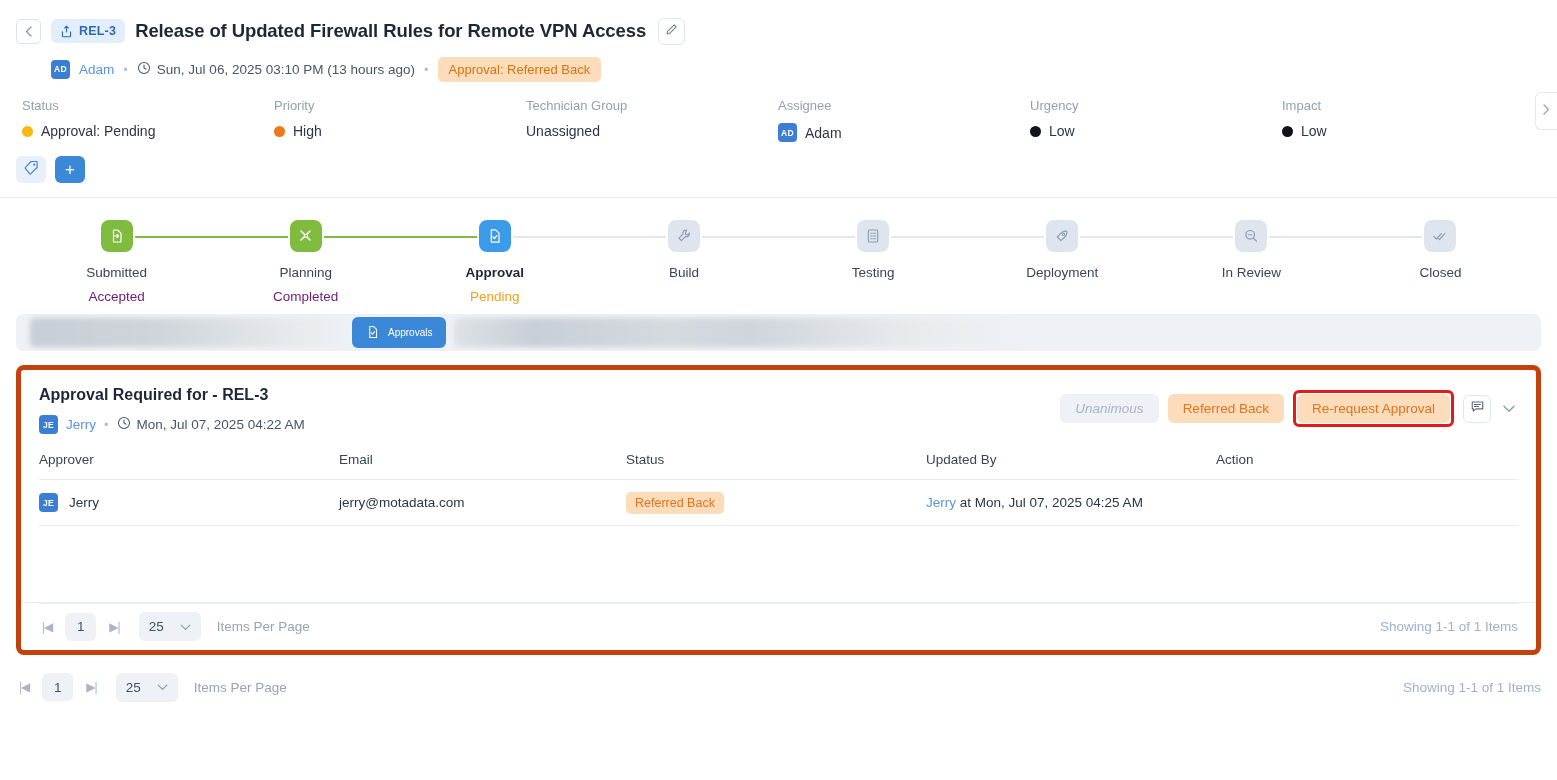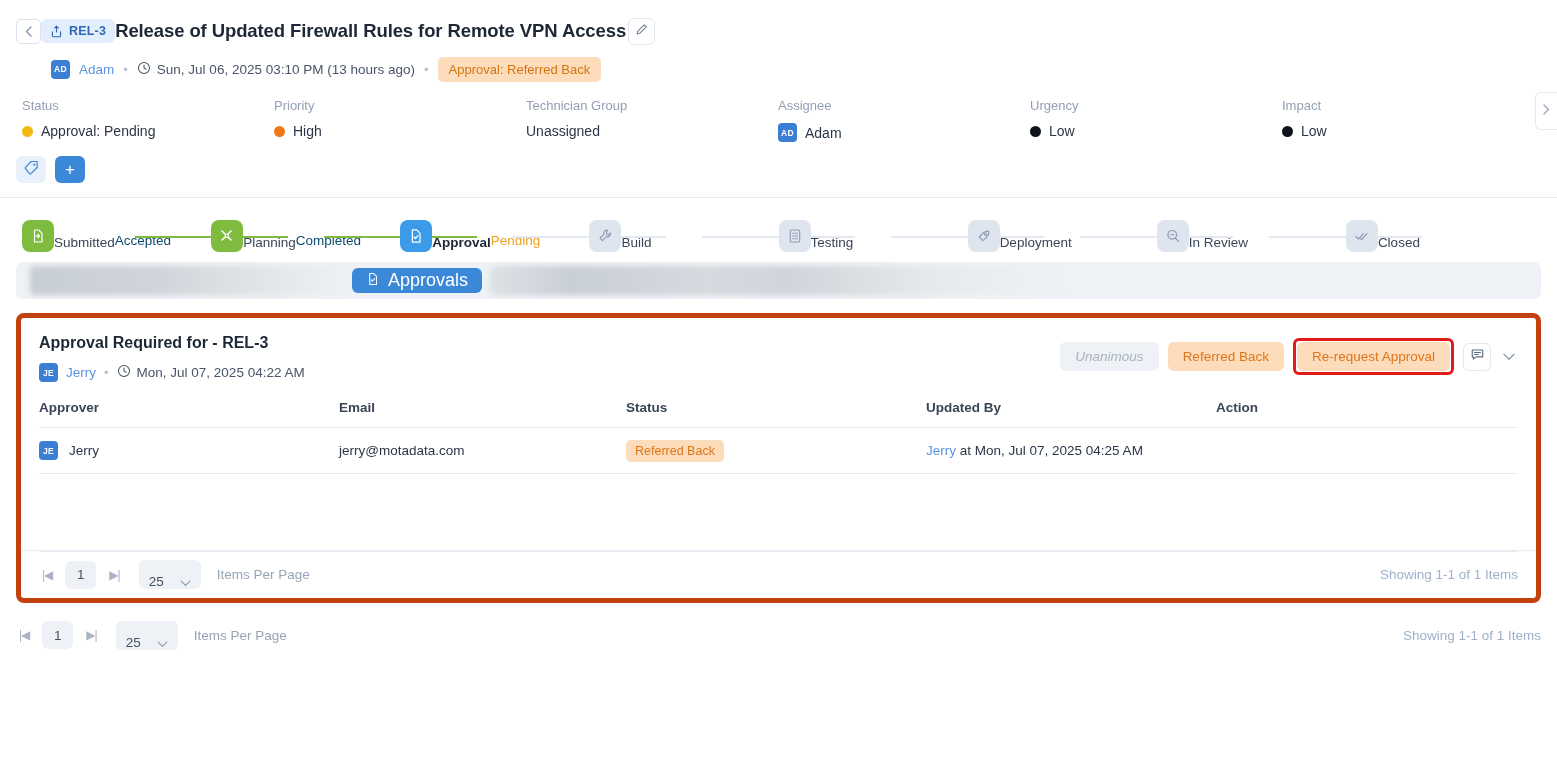--- a/index.html
+++ b/index.html
@@ -7,21 +7,21 @@
     width: 1557px; height: 780px;
     background: #ffffff;
     font-family: "Liberation Sans", sans-serif;
     color: #2b3648;
     overflow: hidden;
   }
   .app { position: relative; width: 1557px; height: 780px; background:#fff; }
 
   
   .hdr { padding: 14px 16px 0 16px; }
-  .hdr-row1 { display: flex; align-items: center; height: 34px; }
+  .hdr-row1 { display: flex; align-items: center; gap: 10px; height: 34px; }
   .back-btn {
     width: 25px; height: 25px; border: 1px solid #dde3ec; border-radius: 5px;
     background: #fff; display: flex; align-items: center; justify-content: center;
     color: #8a97ab; font-size: 11px; cursor: pointer;
   }
   .idchip {
     display: flex; align-items: center; gap: 6px;
     background: #e3eefc; border-radius: 6px; padding: 5px 9px;
     color: #2f69b3; font-size: 12.5px; font-weight: 700; letter-spacing: .2px;
     cursor: pointer;
@@ -72,59 +72,59 @@
   }
   .plus-btn {
     width: 30px; height: 27px; border-radius: 6px; background: #3b88d8;
     color: #fff; font-size: 17px; line-height: 1; display: flex;
     align-items: center; justify-content: center; cursor: pointer;
   }
   .hr { height: 1px; background: #e8ecf2; width: 100%; }
 
   
   .stepper { display: flex; padding: 22px 22px 10px 22px; }
-  .step { flex: 1; position: relative; display: flex; flex-direction: row; align-items: center; }
+  .step { flex: 1; position: relative; display: flex; flex-direction: column; align-items: center; }
   .step .line-l, .step .line-r {
     position: absolute; top: 16px; height: 2px; background: #e3e8f0;
   }
   .step .line-l { left: 0; right: 50%; margin-right: 18px; }
   .step .line-r { right: 0; left: 50%; margin-left: 18px; }
   .step.done .line-l, .step.done .line-r { background: #7fbb3f; }
   .step.active .line-l { background: #7fbb3f; }
   .sicon {
     width: 32px; height: 32px; border-radius: 8px; position: relative; z-index: 2;
     display: flex; align-items: center; justify-content: center;
     background: #dfe5ee; color: #8d9cb2;
   }
   .step.done .sicon { background: #7fbb3f; color: #fff; }
   .step.active .sicon { background: #3b9be8; color: #fff; }
   .slabel { font-size: 13.5px; margin-top: 13px; color: #3a4557; }
   .step.active .slabel { font-weight: 700; color: #1d2736; }
-  .sstatus { font-size: 13.5px; margin-top: 9px; color: #0c4a6e; }
+  .sstatus { font-size: 13.5px; margin-top: 9px; color: #701a75; }
   .step.active .sstatus { color: #f0a21c; }
 
   
   .tabs-wrap { padding: 0 16px; }
   .tabs {
     background: #eef1f5; border-radius: 7px; height: 37px;
     display: flex; align-items: center; position: relative; overflow: hidden;
   }
   .tab-blur {
     height: 29px; border-radius: 5px;
     background: linear-gradient(90deg,#c9cfd6 0%, #d4dade 28%, #dfe4e8 55%, #eceff2 85%, #eef1f5 100%);
     filter: blur(2.5px);
   }
   .tab-blur.left { width: 322px; margin-left: 14px;
     background: linear-gradient(90deg,#c8ced5 0%, #cfd5da 40%, #e3e7ea 75%, #eef1f5 100%); }
   .tab-blur.right { width: 570px; margin-left: 8px;
     background: linear-gradient(90deg,#dde2e6 0%, #c9cfd6 14%, #d4dade 38%, #cfd5db 52%, #e8ebee 80%, #eef1f5 100%); }
   .tab-active {
-    background: #3b88d8; color: #fff; height: 25px; border-radius: 6px;
+    background: #3b88d8; color: #fff; height: 31px; border-radius: 6px;
     display: flex; align-items: center; gap: 8px; padding: 0 14px;
-    font-size: 18px; cursor: pointer; z-index: 3;
+    font-size: 10px; cursor: pointer; z-index: 3;
   }
 
   
   .card {
     margin: 14px 16px 0 16px; border: 5px solid #c2410c; border-radius: 8px;
     background: #fff; height: 290px; position: relative;
   }
   .card-head { display: flex; align-items: flex-start; padding: 16px 18px 0 18px; }
   .card-title { font-size: 16px; font-weight: 700; color: #1d2736; }
   .card-sub { display: flex; align-items: center; gap: 8px; margin-top: 11px; }
@@ -147,21 +147,21 @@
   .icon-btn {
     width: 28px; height: 28px; border: 1px solid #e2e7ef; border-radius: 6px;
     background: #fff; display: flex; align-items: center; justify-content: center;
     cursor: pointer;
   }
   .chev { color: #8e9bae; font-size: 13px; cursor: pointer; padding: 0 3px; }
 
   
   .tbl { padding: 0 18px; margin-top: 18px; }
   .trow { display: flex; align-items: center; }
-  .thead { font-size: 13.5px; color: #3a4557; font-weight: 700; padding-bottom: 12px;
+  .thead { font-size: 13.5px; color: #3a4557; font-weight: 400; padding-bottom: 12px;
            border-bottom: 1px solid #e8ecf2; }
   .tbody { font-size: 13.5px; color: #2b3648; height: 46px; border-bottom: 1px solid #e8ecf2; }
   .c1 { width: 300px; display: flex; align-items: center; gap: 11px; }
   .c2 { width: 287px; }
   .c3 { width: 300px; }
   .c4 { width: 290px; }
   .c5 { flex: 1; }
   .badge-orange {
     background: #fcdcbb; color: #e0751a; font-size: 12.5px;
     padding: 4px 9px; border-radius: 5px; display: inline-block;
@@ -172,21 +172,21 @@
     display: flex; align-items: center; gap: 10px; font-size: 13.5px;
   }
   .pg-arrow { color: #aab4c3; font-size: 12px; cursor: pointer; padding: 0 3px; letter-spacing:-1px;}
   .pg-num {
     background: #eef1f5; border-radius: 6px; min-width: 31px; height: 28px;
     display: flex; align-items: center; justify-content: center;
     color: #445063; font-size: 13.5px; cursor: pointer;
   }
   .pg-sel {
     background: #eef1f5; border-radius: 6px; height: 29px; padding: 0 10px;
-    display: flex; align-items: flex-end; gap: 16px; color: #445063;
+    display: flex; align-items: center; gap: 16px; color: #445063;
     font-size: 13.5px; cursor: pointer; margin-left: 6px;
   }
   .pg-sel .cv { color: #8e9bae; font-size: 11px; }
   .pg-lbl { color: #98a4b6; margin-left: 6px; }
   .pg-right { margin-left: auto; color: #9fb0cc; font-size: 13.5px; }
 
   .card-pager {
     position: absolute; left: 0; right: 0; bottom: 0; height: 48px;
     display: flex; align-items: center; padding: 0 18px;
     border-top: 1px solid #eaeef3;

